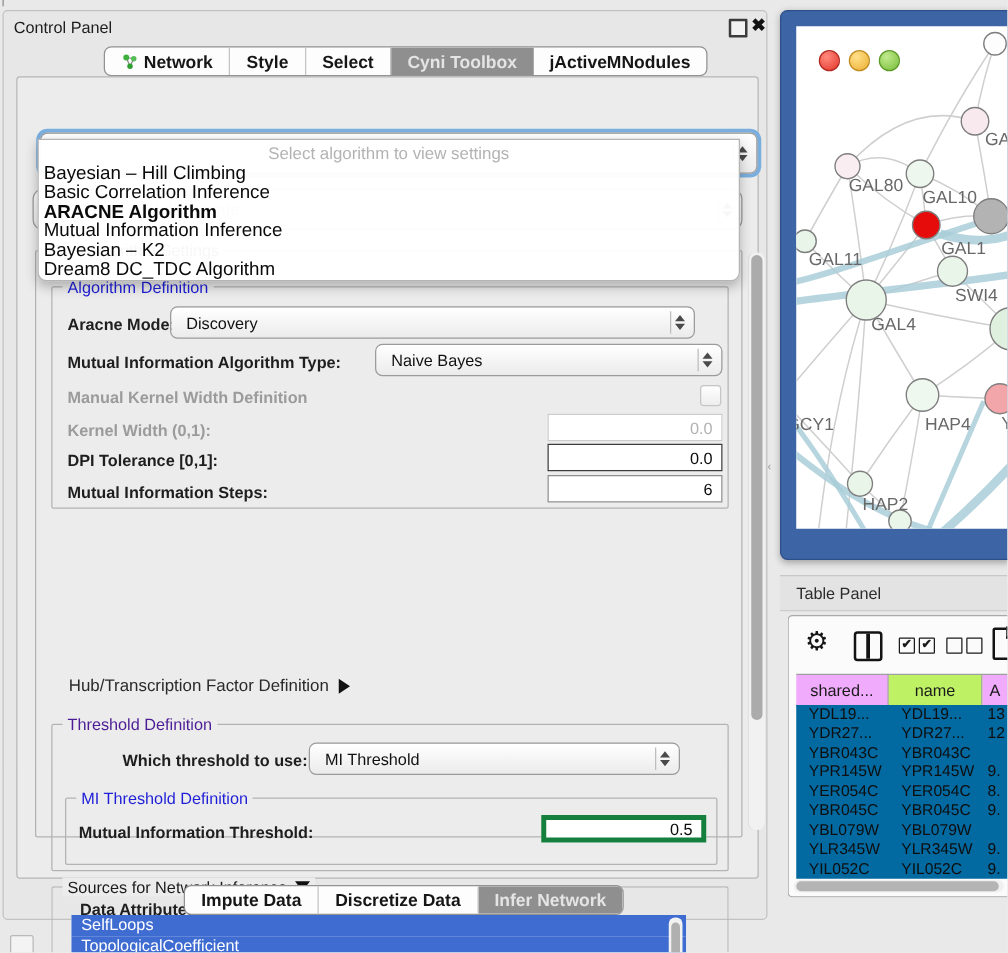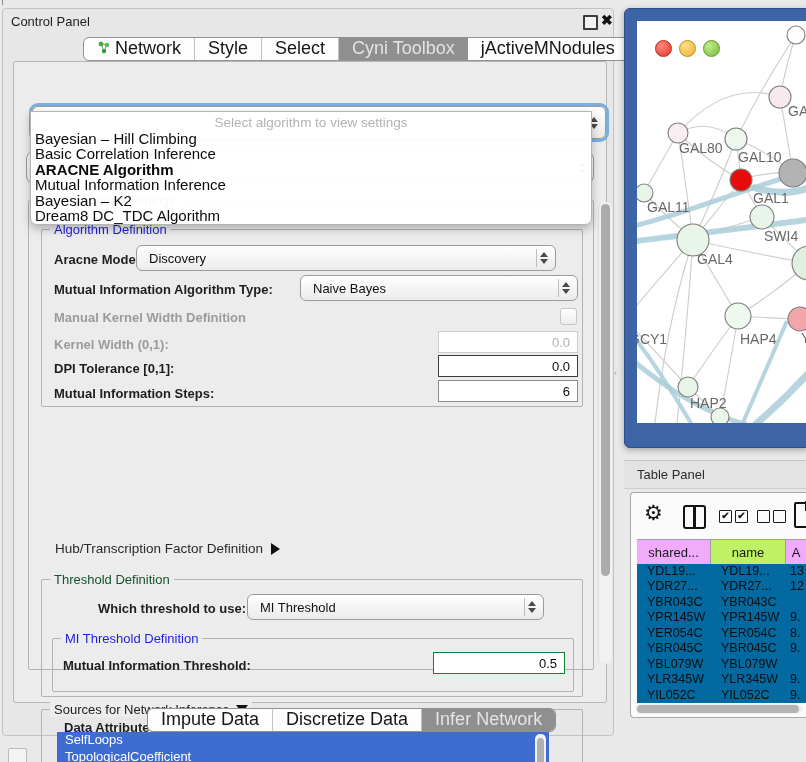--- a/index.html
+++ b/index.html
@@ -10,21 +10,21 @@
 
   
   #control-panel{left:2px;top:8px;width:610px;height:726px;background:#e7e7e7;
                  border:1px solid #c2c2c2;border-radius:4px;}
   #cp-titlebar{left:0;top:0;width:100%;height:24px;}
   #cp-title{left:8px;top:5px;font-size:13px;color:#1d1d1d;}
   #cp-float{left:580px;top:6px;width:11px;height:11px;border:2px solid #3c3c3c;border-radius:1px;background:#f2f2f2;}
   #cp-close{left:598px;top:3px;font-size:14px;font-weight:bold;color:#111;}
 
   .tabbar{display:flex;background:#fdfdfd;border:1px solid #929292;border-radius:6px;overflow:hidden;height:22px;}
-  .tab{display:flex;align-items:flex-start;padding:0 13px;font-size:18px;font-weight:normal;color:#161616;
+  .tab{display:flex;align-items:center;padding:0 13px;font-size:14px;font-weight:bold;color:#161616;
        border-right:1px solid #c3c3c3;white-space:nowrap;}
   .tab:last-child{border-right:none;}
   .tab.selected{background:#8f8f8f;color:#e4e4e4;border-right:none;}
   .tab .net-icon{margin-right:5px;display:inline-block;width:13px;height:14px;}
   #top-tabs{left:80px;top:28px;}
   #bottom-tabs{left:144px;top:699px;}
 
   
   #inner-panel{left:10px;top:52px;width:592px;height:640px;background:#ececec;
                border:1px solid #b6b6b6;border-radius:3px;}
@@ -54,21 +54,21 @@
   .lbl{position:absolute;font-size:12.5px;font-weight:bold;color:#1e1e1e;white-space:nowrap;}
   .lbl.dis{color:#9b9b9b;}
   .field{position:absolute;box-sizing:border-box;background:#fff;font-size:13px;text-align:right;
          padding:0 7px;display:flex;align-items:center;justify-content:flex-end;}
 
   #cyni-group{left:14px;top:138px;width:564px;height:468px;}
   #cyni-vscroll{left:584px;top:140px;width:13px;height:462px;background:#f1f1f1;border-left:1px solid #dcdcdc;border-radius:6px;}
   #cyni-vthumb{left:2px;top:2px;width:9px;height:372px;background:#ababab;border-radius:5px;position:absolute;}
 
   .blue-title{color:#1f1fd8;}
-  .green-title{color:#14532d;}
+  .green-title{color:#4c1d95;}
 
   .checkbox{position:absolute;width:15px;height:15px;border:1px solid #c6c6c6;border-radius:3px;
             background:linear-gradient(#ffffff,#ededed);}
 
   #hub-row{position:absolute;left:26px;top:340px;font-size:13.5px;color:#2a2a2a;white-space:nowrap;}
   #hub-arrow{display:inline-block;margin-left:8px;width:0;height:0;border-top:6px solid transparent;
              border-bottom:6px solid transparent;border-left:9px solid #111;vertical-align:middle;}
 
   #attr-list{left:28px;top:531px;width:492px;height:74px;background:#fff;overflow:hidden;position:absolute;}
   .attr-item{background:#3f6cd1;color:#fff;font-size:13px;height:16.6px;line-height:16.6px;padding-left:8px;}
@@ -236,21 +236,21 @@
             <span>MI Threshold</span>
             <span class="stepper">
                 <i class="up"></i>
                 <i class="dn"></i>
               </span>
           </div>
 
           <div class="group" style="left:10px;top:58px;width:520px;height:52px;">
             <span class="group-label blue-title">MI Threshold Definition</span>
             <span class="lbl" style="left:10px;top:19px;font-size:13px;">Mutual Information Threshold:</span>
-            <div class="field" style="left:380px;top:13px;width:132px;height:22px;border:1px solid #15803d;color:#0c0c0c;">
+            <div class="field" style="left:380px;top:13px;width:132px;height:22px;border:4px solid #15803d;color:#0c0c0c;">
               <span>0.5</span>
             </div>
           </div>
         </div>
 
         <div class="group" style="left:12px;top:508px;width:540px;height:120px;border-bottom:none;">
           <span class="group-label"><span>Sources for Network Inference</span><span style="display:inline-block;margin-left:6px;width:0;height:0;border-left:6px solid transparent;border-right:6px solid transparent;border-top:8px solid #111;vertical-align:1px;"></span></span>
           <span class="lbl" style="left:22px;top:10px;font-size:13px;">Data Attributes</span>
         </div>
         <div id="attr-list">

